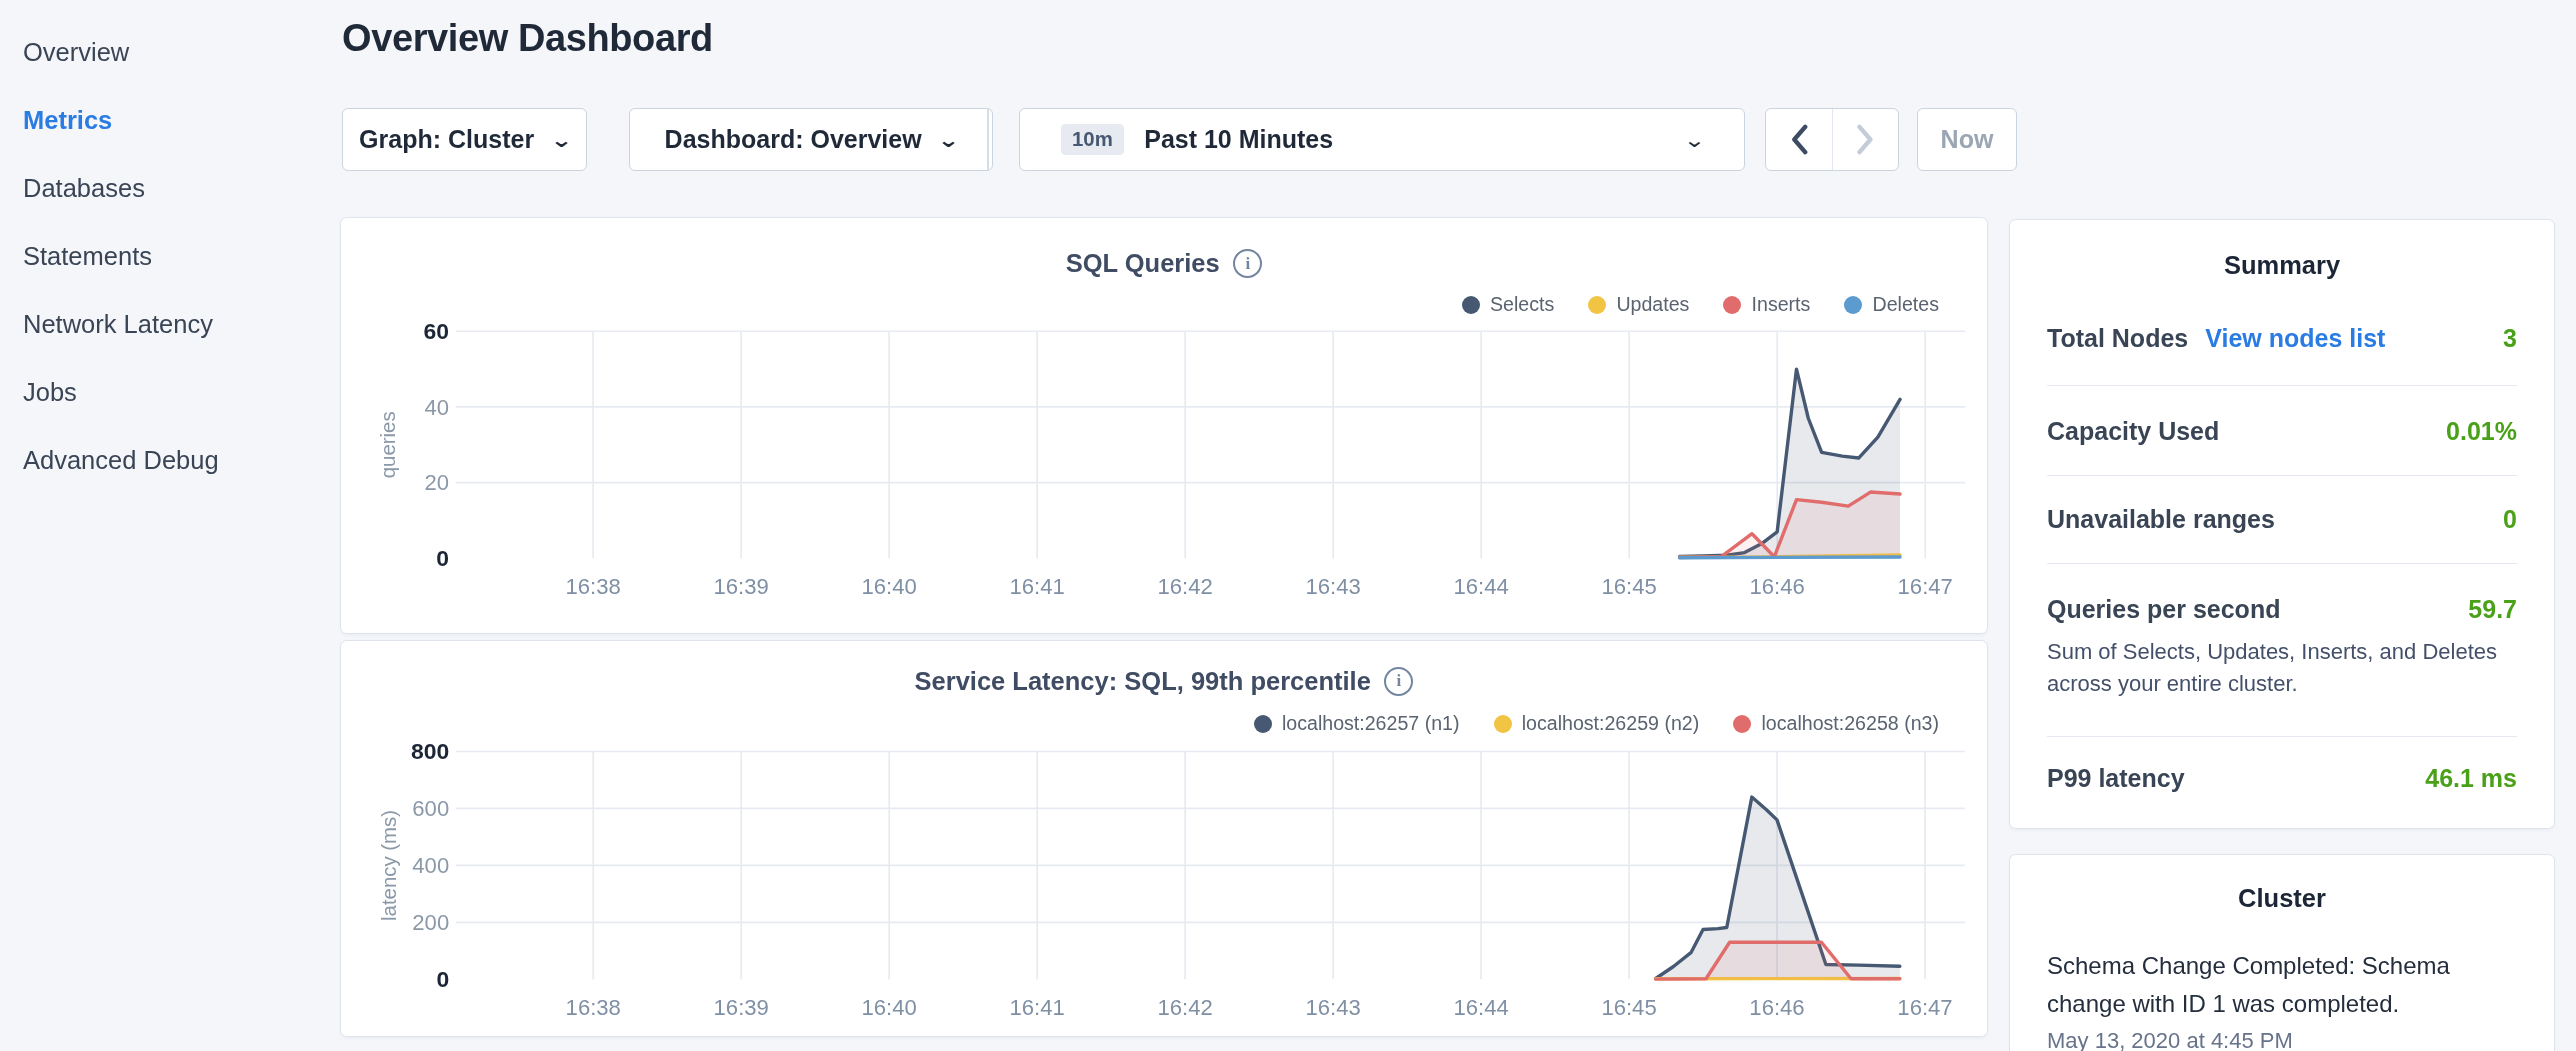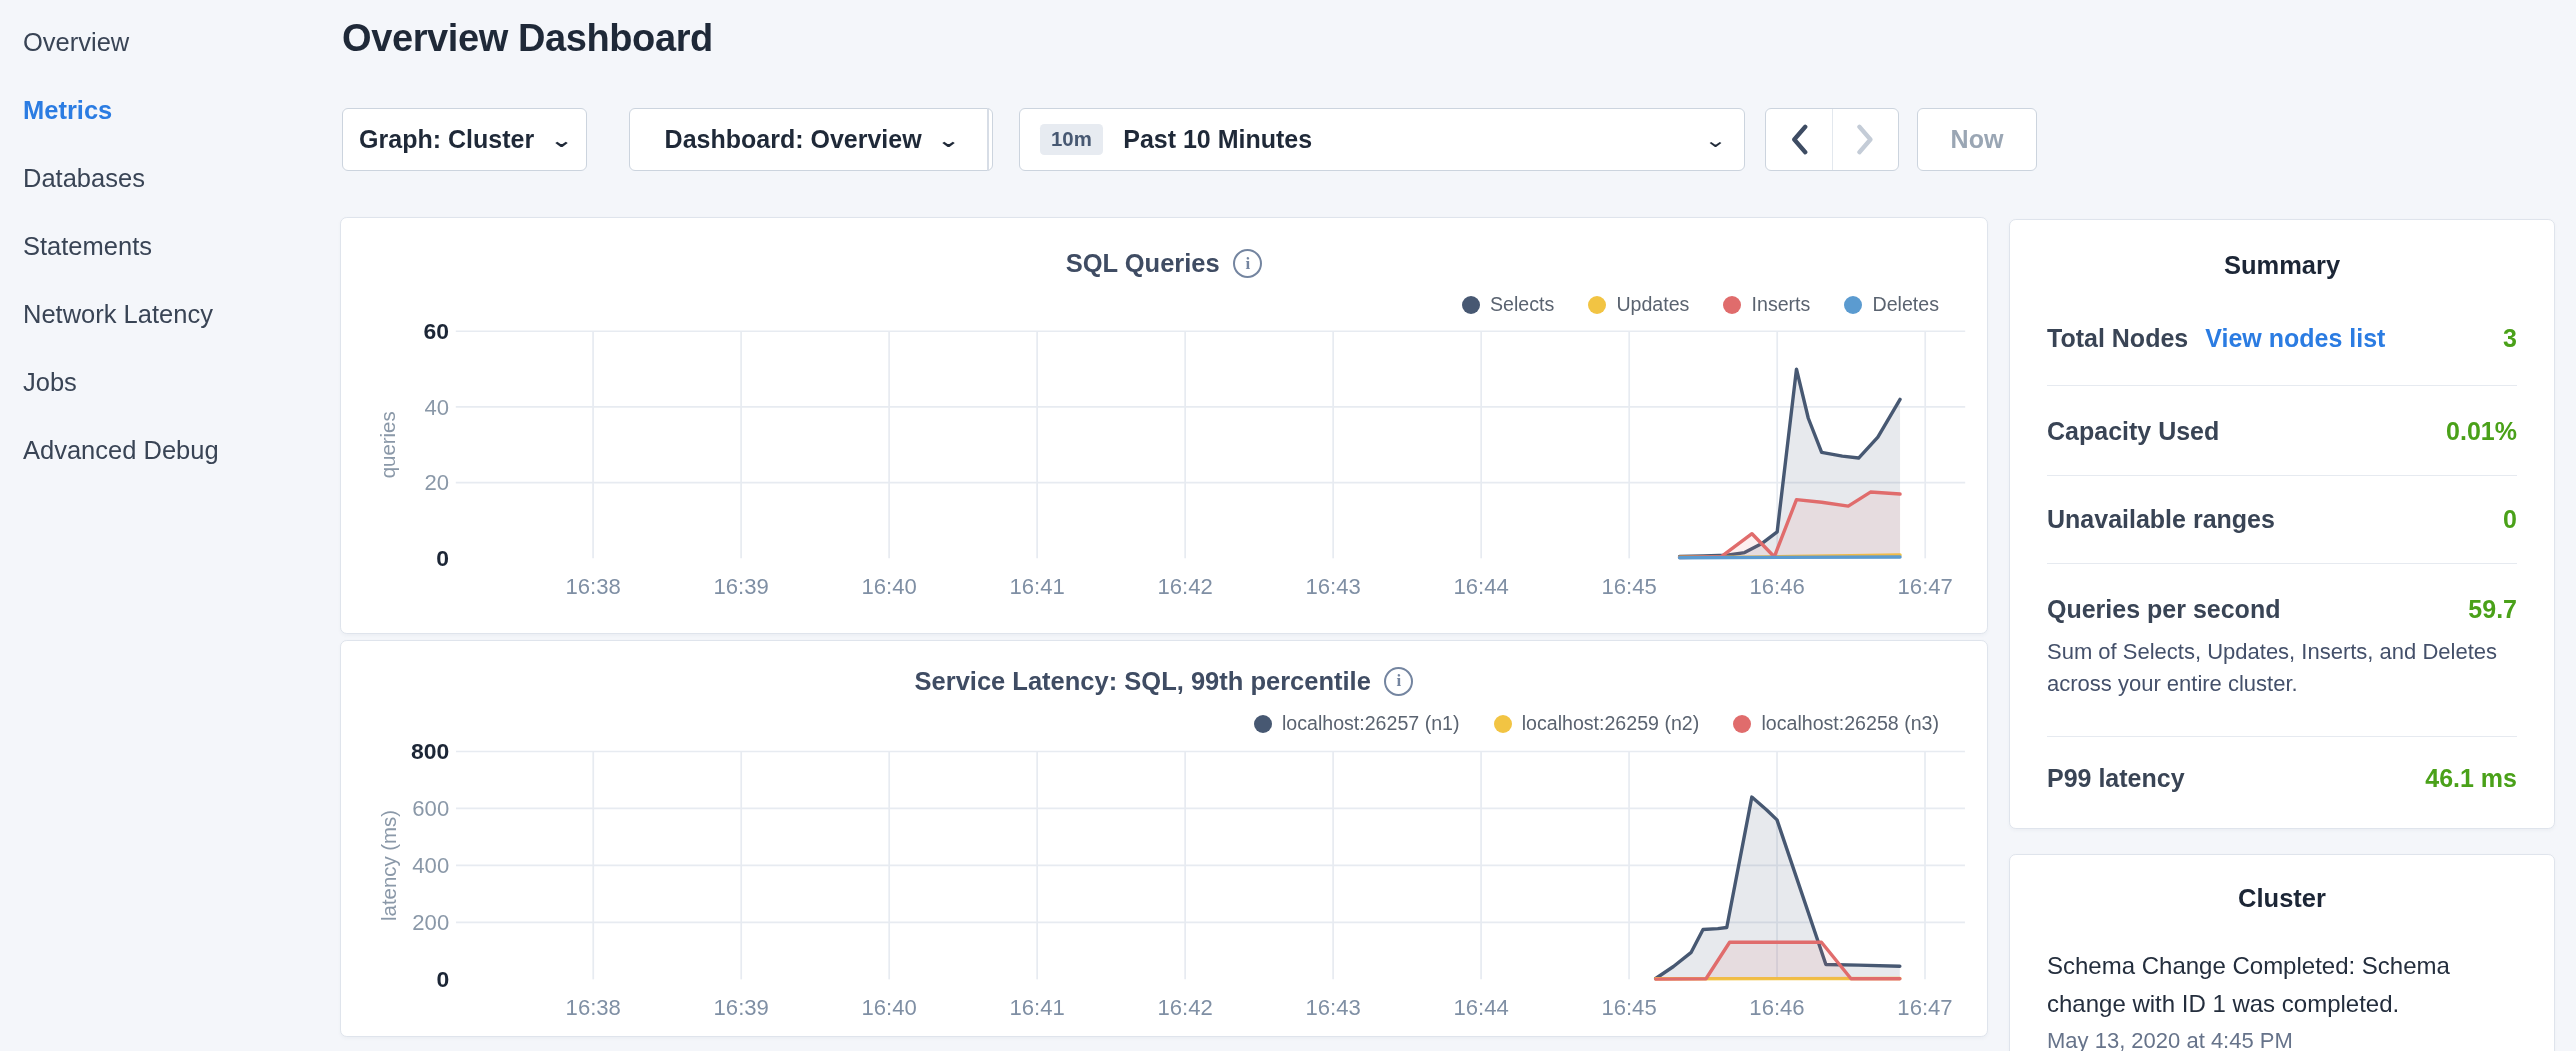--- a/index.html
+++ b/index.html
@@ -16,40 +16,40 @@
     --link:#2b7ce2;
     --green:#4aa119;
     --muted:#9aa6b4;
   }
   *{margin:0;padding:0;box-sizing:border-box;}
   html,body{width:2576px;height:1051px;}
   body{font-family:"Liberation Sans","DejaVu Sans",sans-serif;background:var(--bg);color:var(--navy);}
   #stage{position:relative;width:2576px;height:1051px;overflow:hidden;background:var(--bg);}
 
   
-  .sidebar{position:absolute;left:0;top:0;width:340px;height:100%;padding-top:8px;}
+  .sidebar{position:absolute;left:0;top:0;width:340px;height:100%;padding-top:18px;}
   .side-item{height:68px;display:flex;align-items:center;padding-left:23px;font-size:25.5px;color:var(--navy);cursor:pointer;}
   .side-item.active{color:var(--link);font-weight:700;}
 
   
   .page-title{position:absolute;left:342px;top:17px;font-size:38px;font-weight:600;color:var(--ink);letter-spacing:-0.4px;}
   .ctl{position:absolute;top:108px;height:63px;background:var(--card);border:1.7px solid var(--ctl-border);border-radius:6px;display:flex;align-items:center;justify-content:center;cursor:pointer;}
   .dd{gap:18.7px;font-size:25px;font-weight:700;color:var(--ink);}
   .dd .chev{font-size:20.4px;color:var(--ink);transform:scaleX(1.35);}
   .dd1{left:342px;width:245px;}
   .dd2{left:629px;width:364px;}
   .vdivider{position:absolute;left:987px;top:108px;height:63px;width:1.7px;background:#d7dde6;}
-  .timesel{left:1019px;width:726px;justify-content:flex-start;padding:0 20px;gap:20.4px;}
+  .timesel{left:1019px;width:726px;justify-content:flex-start;padding:0 41px;gap:20.4px;}
   .range-badge{background:#e7ebf1;border-radius:4.3px;padding:4.3px 11px;font-size:20.4px;font-weight:700;color:var(--chart-navy);}
   .range-label{font-size:25px;font-weight:700;color:var(--ink);}
   .timesel .chev{margin-left:auto;font-size:20.4px;color:var(--ink);transform:scaleX(1.35);}
   .arrows{left:1765px;width:134px;padding:0;overflow:hidden;}
   .arrow-cell{width:67px;height:100%;display:flex;align-items:center;justify-content:center;}
   .arrow-cell + .arrow-cell{border-left:1.7px solid #e3e8ee;}
-  .now-btn{left:1917px;width:120px;font-size:25px;font-weight:700;color:var(--muted);}
+  .now-btn{left:1917px;width:100px;font-size:25px;font-weight:700;color:var(--muted);}
 
   
   .card{position:absolute;background:var(--card);border:0.9px solid var(--border);border-radius:6.8px;box-shadow:0 1.7px 3.4px rgba(60,70,90,0.04);}
   .chart-card1{left:340px;top:217px;width:1648px;height:417px;text-decoration:underline;}
   .chart-card2{left:340px;top:640px;width:1648px;height:397px;padding-left:44px;}
   .chart-title{position:absolute;left:0;right:0;top:31px;display:flex;align-items:center;justify-content:center;gap:13.6px;font-size:25.5px;font-weight:700;color:#3f4c63;}
   .chart-card2 .chart-title{top:25.5px;}
   .info-icon{width:29px;height:29px;border:2.6px solid #7485a0;border-radius:50%;display:flex;align-items:center;justify-content:center;font-size:17px;font-weight:700;color:#7485a0;font-family:"Liberation Serif",serif;cursor:pointer;}
   .legend{position:absolute;right:48px;display:flex;gap:34px;align-items:center;}
   .chart-card1 .legend{top:75px;}

